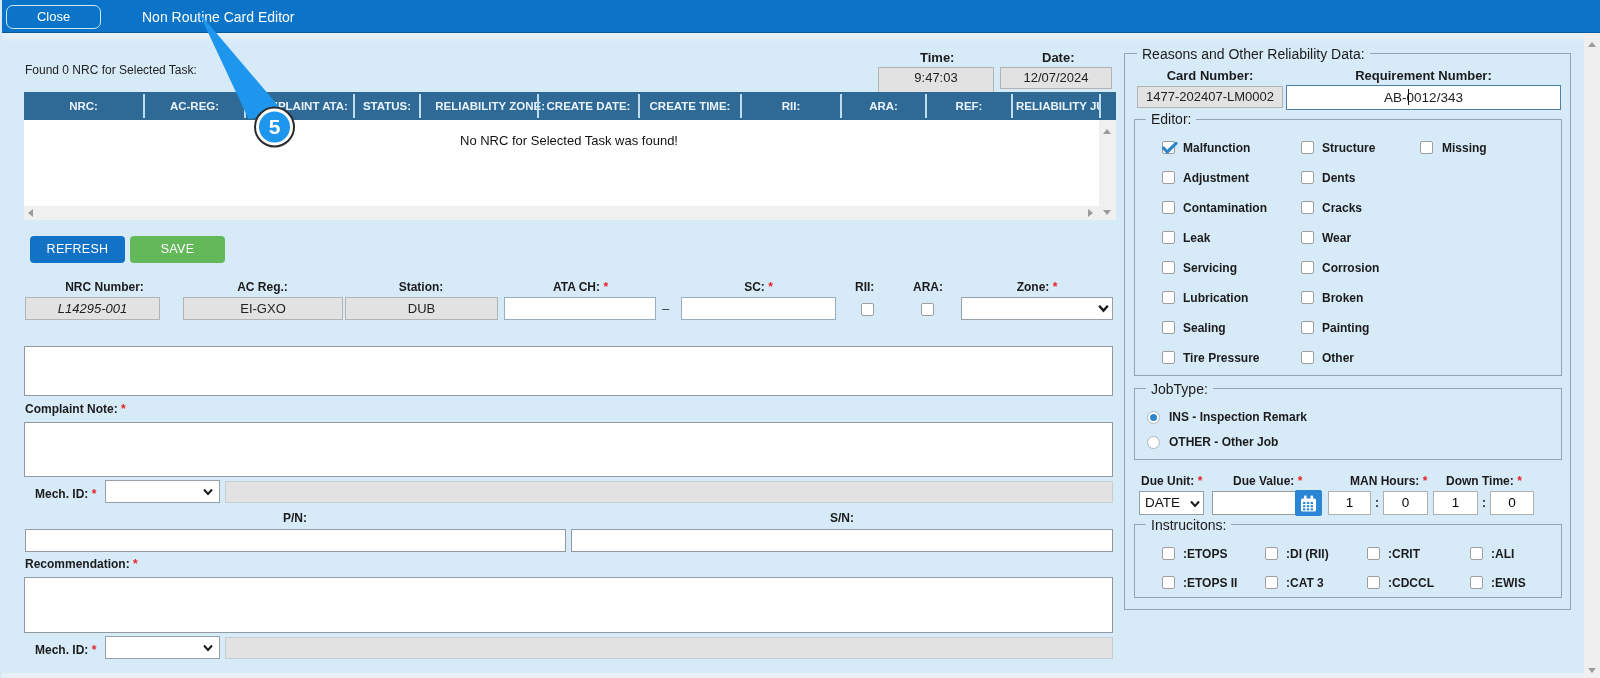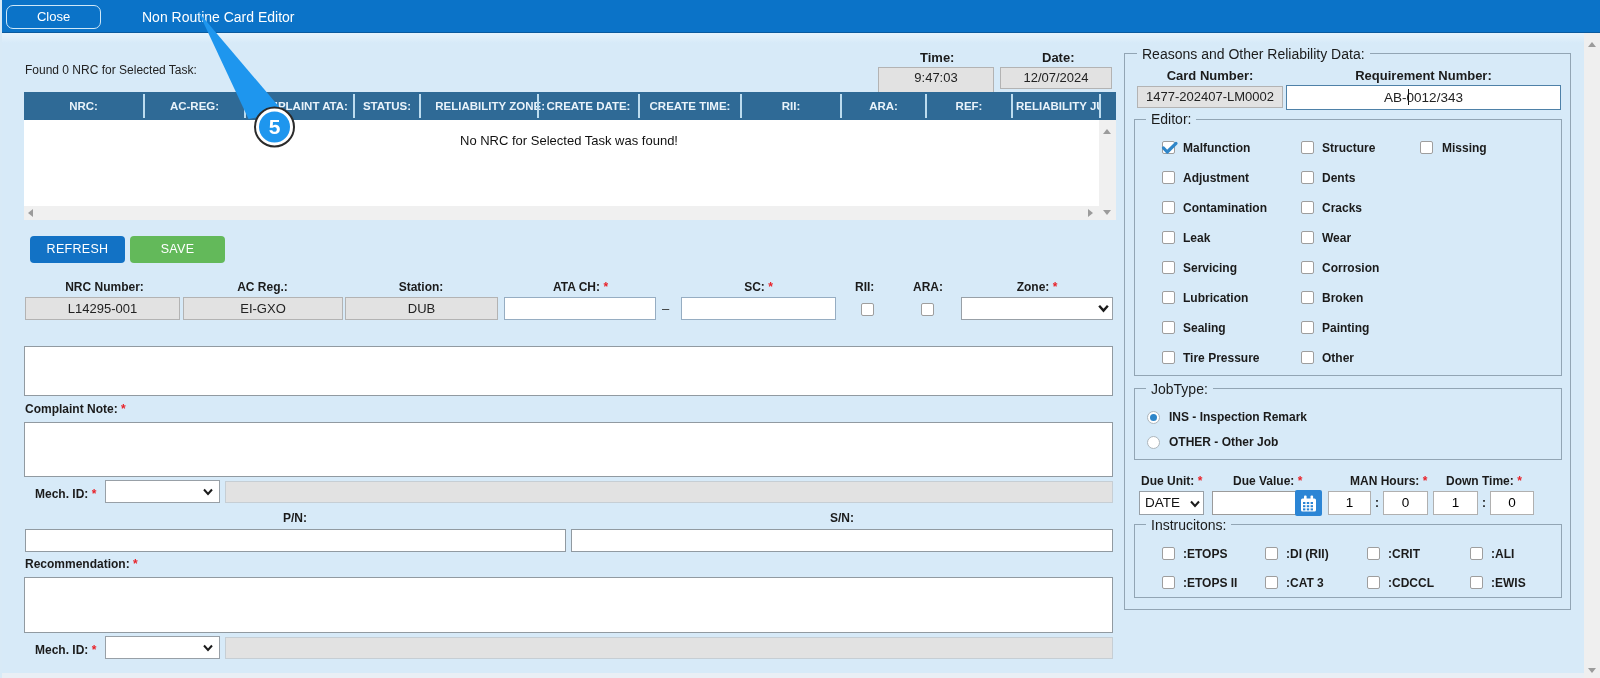--- a/index.html
+++ b/index.html
@@ -79,21 +79,21 @@
 
   <div class="lbl" style="left:24px;top:280px;width:161px;text-align:center;">NRC Number:</div>
   <div class="lbl" style="left:182px;top:280px;width:161px;text-align:center;">AC Reg.:</div>
   <div class="lbl" style="left:344px;top:280px;width:154px;text-align:center;">Station:</div>
   <div class="lbl" style="left:504px;top:280px;width:153px;text-align:center;">ATA CH: <span class="ast">*</span></div>
   <div class="lbl" style="left:681px;top:280px;width:155px;text-align:center;">SC: <span class="ast">*</span></div>
   <div class="lbl" style="left:855px;top:280px;">RII:</div>
   <div class="lbl" style="left:913px;top:280px;">ARA:</div>
   <div class="lbl" style="left:961px;top:280px;width:152px;text-align:center;">Zone: <span class="ast">*</span></div>
 
-  <div class="gray" style="left:25px;top:297px;width:155px;height:23px;line-height:21px;">L14295-001</div>
+  <div class="gray" style="left:25px;top:297px;width:135px;height:23px;line-height:21px;font-style:italic;">L14295-001</div>
   <div class="gray" style="left:183px;top:297px;width:160px;height:23px;line-height:21px;">EI-GXO</div>
   <div class="gray" style="left:345px;top:297px;width:153px;height:23px;line-height:21px;">DUB</div>
   <div class="inp" style="left:504px;top:297px;width:152px;height:23px;"></div>
   <div class="abs" style="left:662px;top:301px;font-size:13px;color:#333;">–</div>
   <div class="inp" style="left:681px;top:297px;width:155px;height:23px;"></div>
   <div class="cb" style="left:861px;top:303px;"></div>
   <div class="cb" style="left:921px;top:303px;"></div>
   <div class="sel" style="left:961px;top:297px;width:152px;height:23px;"></div>
   <svg class="chev" style="left:1097px;top:302px;width:13px;height:13px;" viewBox="0 0 12 12">
       <path d="M2 3.5 L6 8 L10 3.5" fill="none" stroke="#1b1b1b" stroke-width="2.2"></path>

